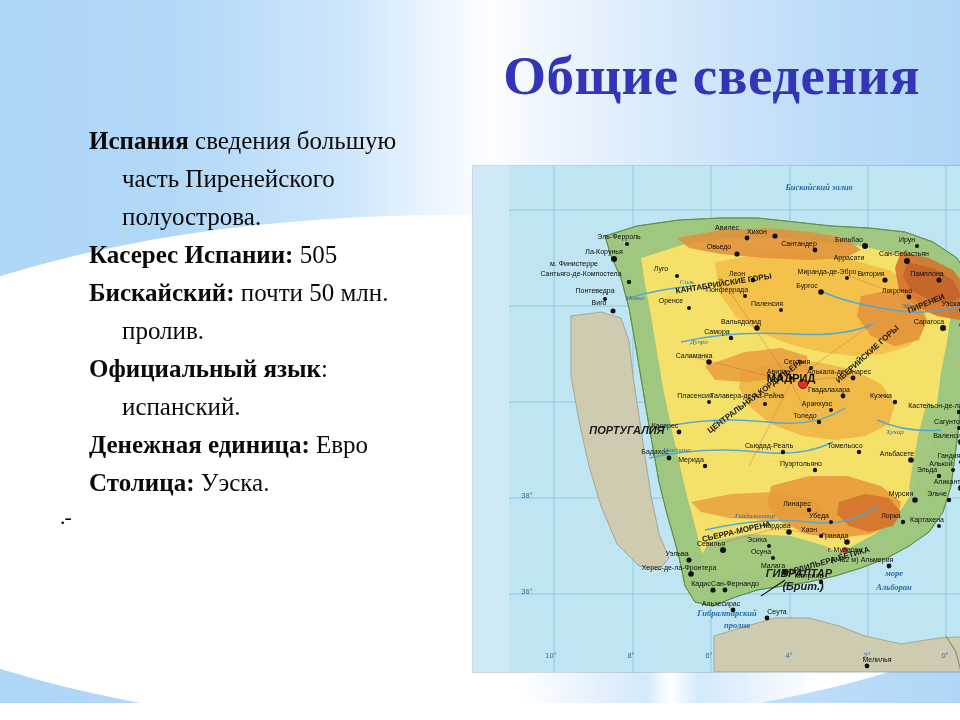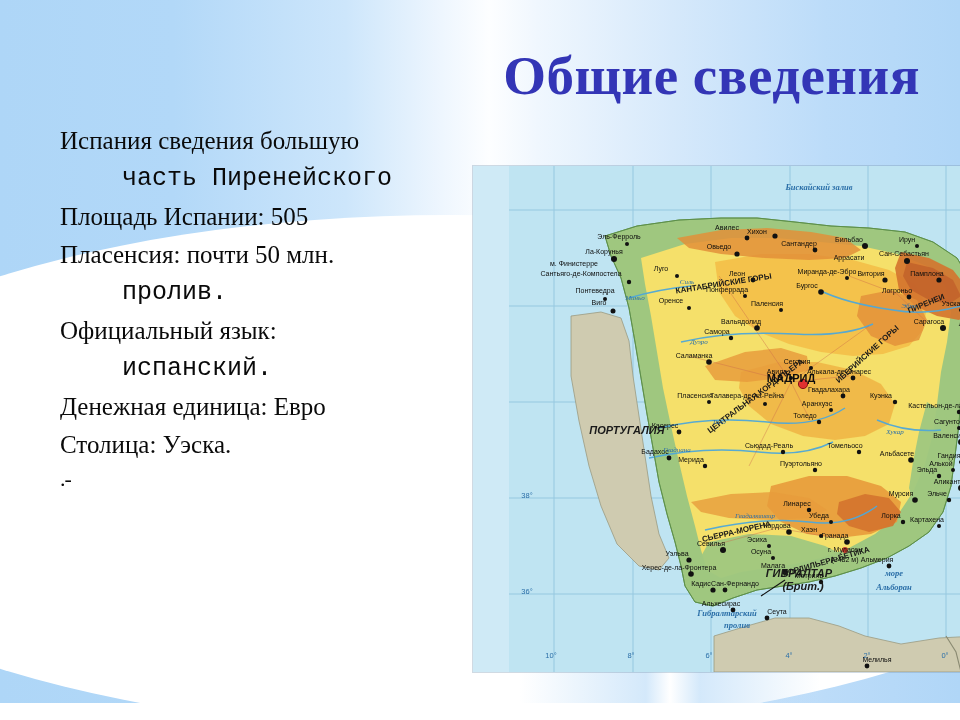--- a/index.html
+++ b/index.html
@@ -84,23 +84,22 @@
     color: #0a0a0a;
   }
   .para {
     margin: 0 0 0 0;
     text-indent: 0;
     padding-left: 0;
   }
   .para .cont {
     display: block;
     padding-left: 62px;
-    font-family: Liberation Mono, monospace;
-  }
-  .para b { font-weight: normal; }
+  }
+  .para b { font-weight: bold; margin-left: 29px; }
   .tail {
     font-size: 22px;
     line-height: 30px;
     letter-spacing: -1px;
   }
 
   
   .map {
     position: absolute;
     left: 473px;
@@ -122,26 +121,27 @@
 
   <div class="bg-ellipse"></div>
   <div class="bg-ellipse-wash"></div>
 
   <div class="title">Общие сведения</div>
 
   <div class="body-text">
     <div class="para">
       <b>Испания</b><span> сведения большую</span>
       <span class="cont">часть Пиренейского</span>
-    </div>
-    <div class="para">
-      <b>Площадь Испании:</b><span> 505</span>
-    </div>
-    <div class="para">
-      <b>Пласенсия:</b><span> почти 50 млн.</span>
+      <span class="cont">полуострова.</span>
+    </div>
+    <div class="para">
+      <b>Касерес Испании:</b><span> 505</span>
+    </div>
+    <div class="para">
+      <b>Бискайский:</b><span> почти 50 млн.</span>
       <span class="cont">пролив.</span>
     </div>
     <div class="para">
       <b>Официальный язык</b><span>: </span>
       <span class="cont">испанский.</span>
     </div>
     <div class="para">
       <b>Денежная единица:</b><span> Евро</span>
     </div>
     <div class="para">

